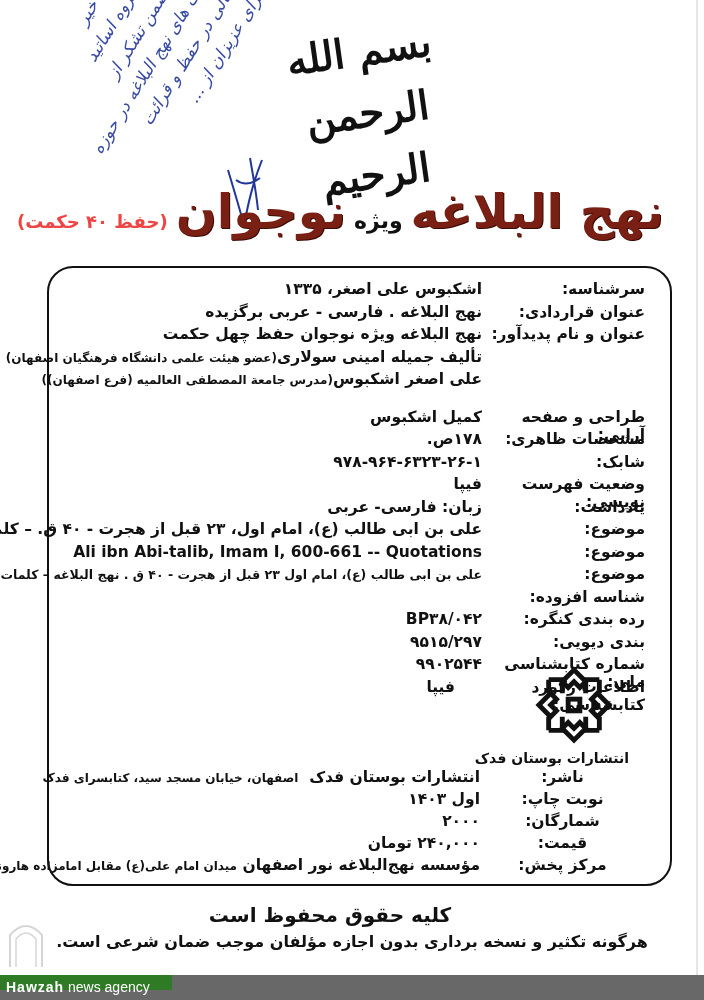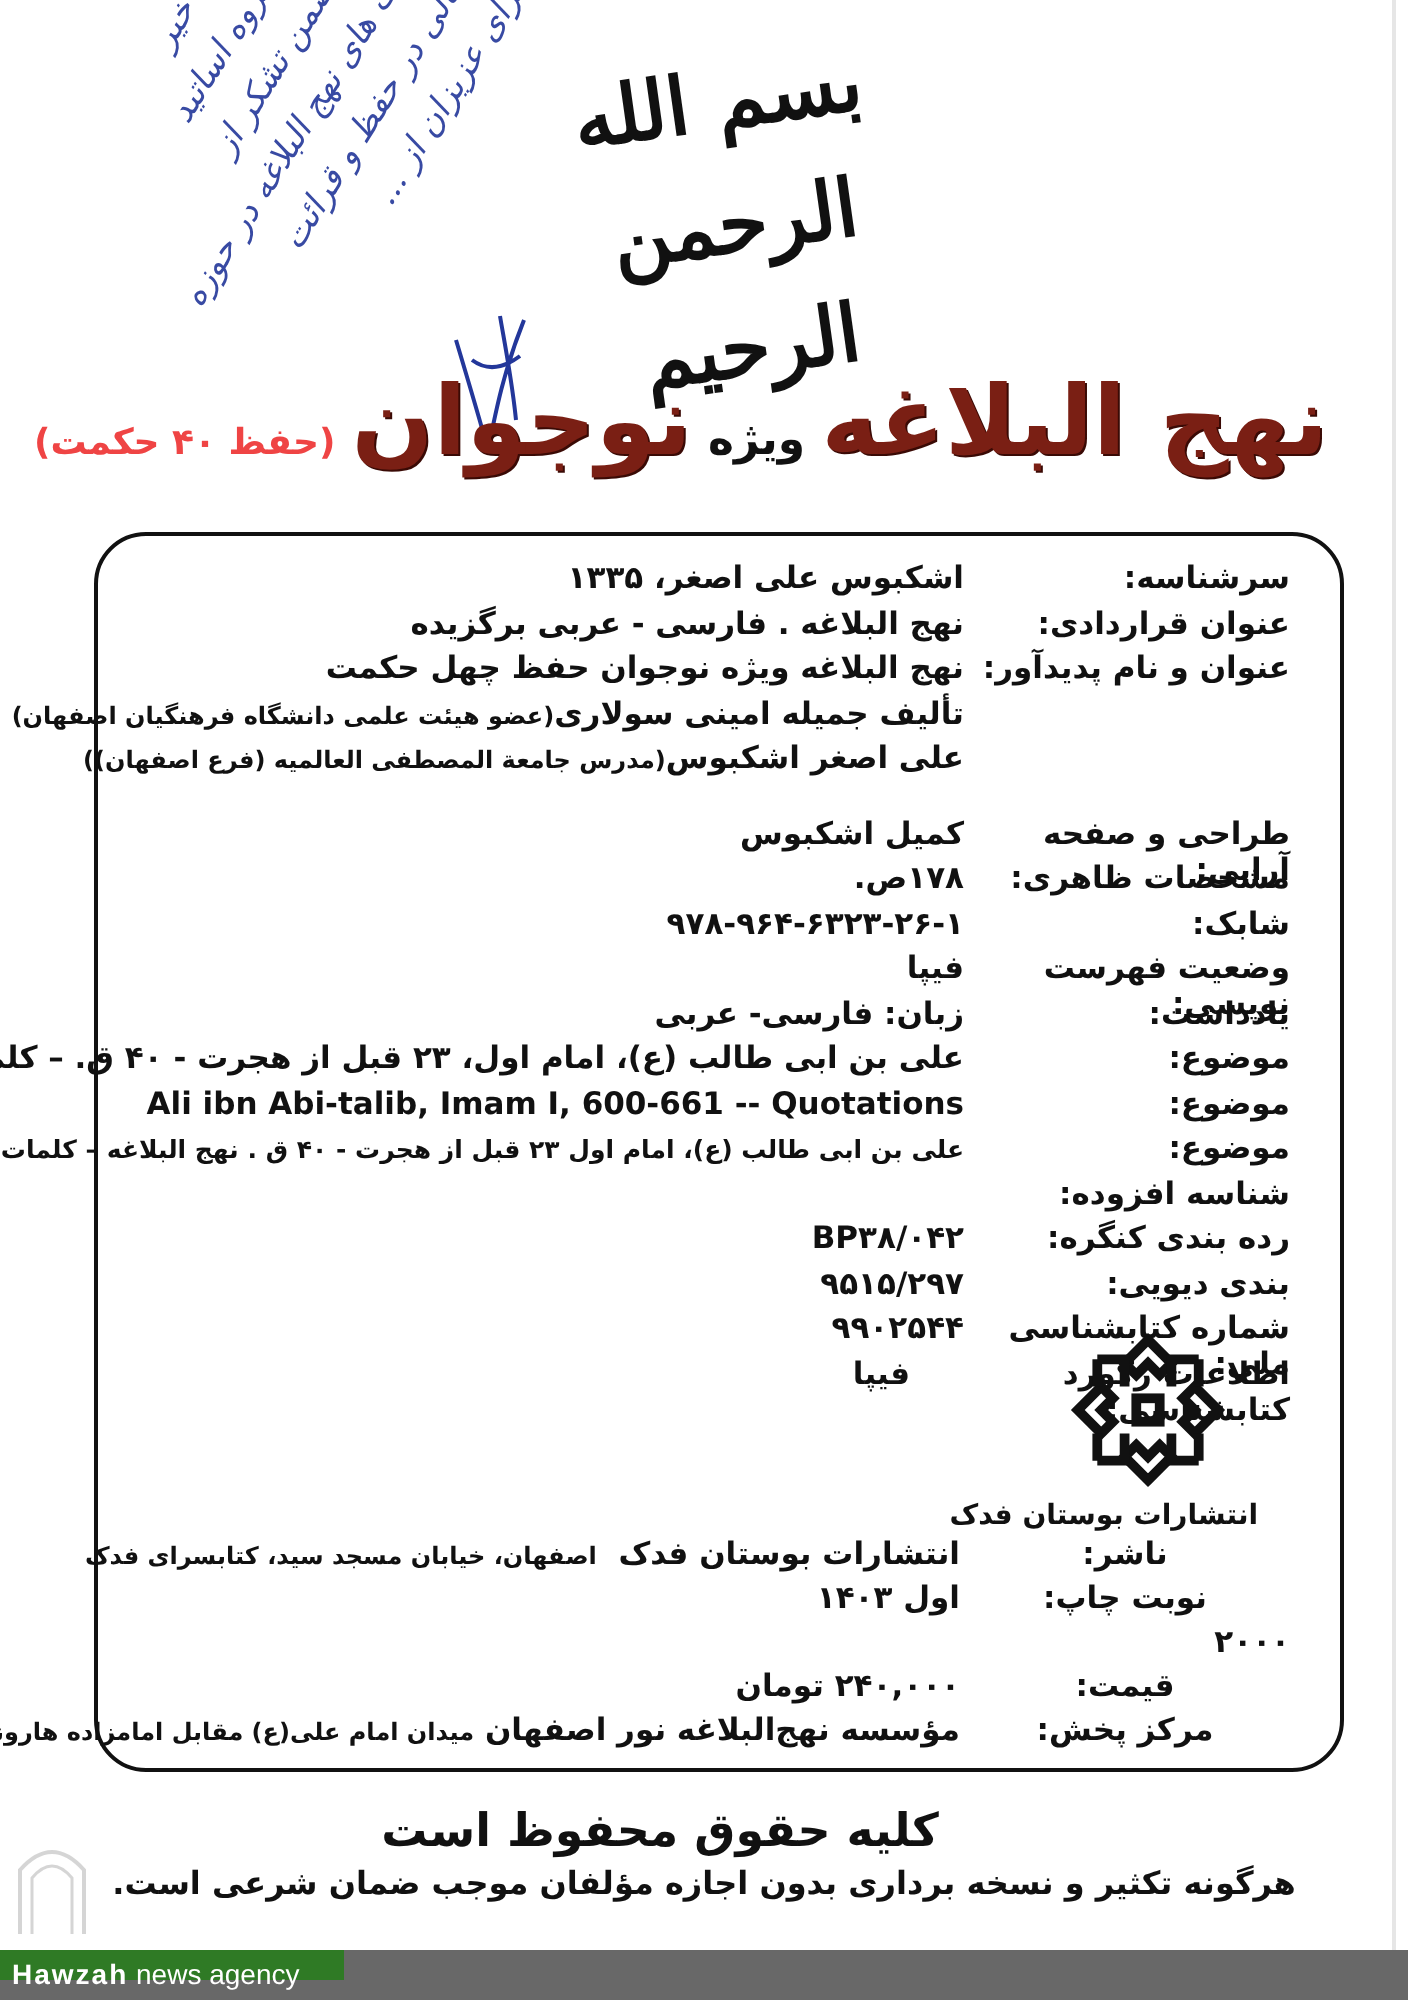--- a/index.html
+++ b/index.html
@@ -47,21 +47,21 @@
 
   .logo-wrap { position: absolute; left: 470px; top: 398px; width: 110px; text-align: center; }
   .logo { width: 78px; height: 78px; margin: 0 auto; display: block; }
   .logo-name { font-size: 14px; font-weight: bold; direction: rtl; margin-top: 6px; white-space: nowrap; }
 
   .pub-rows { position: absolute; right: 25px; top: 500px; width: 590px; direction: rtl; }
   .pub-rows .row { height: 22px; }
   .pub-rows .row .label { width: 165px; flex: 0 0 165px; text-align: center; }
 
   
-  .rights-title { position: absolute; top: 903px; left: 0; width: 660px; text-align: center; font-size: 23px; font-weight: bold; direction: rtl; }
+  .rights-title { position: absolute; top: 903px; left: 0; width: 660px; text-align: center; font-size: 20px; font-weight: bold; direction: rtl; }
   .rights-text { position: absolute; top: 932px; left: 0; width: 704px; text-align: center; font-size: 16px; font-weight: 600; direction: rtl; }
   .watermark { position: absolute; left: 6px; top: 915px; width: 40px; height: 55px; opacity: .35; }
 
   .agency-bar { position: absolute; left: 0; top: 975px; width: 704px; height: 25px; background: #686868; }
   .agency-label { position: absolute; left: 0; top: 0; height: 15px; width: 172px; background: #2f7a25; color: #fff; font-family: "Liberation Sans", sans-serif; font-size: 14px; line-height: 25px; padding-left: 6px; white-space: nowrap; }
   .agency-label b { letter-spacing: 1px; }
 </style>
 </head>
 <body>
 
@@ -185,20 +185,21 @@
   <div class="pub-rows">
     <div class="row">
       <span class="label">ناشر:</span>
       <span class="value"><span>انتشارات بوستان فدک</span>&nbsp; <span class="small">اصفهان، خیابان مسجد سید، کتابسرای فدک</span></span>
     </div>
     <div class="row">
       <span class="label">نوبت چاپ:</span>
       <span class="value">اول ۱۴۰۳</span>
     </div>
     <div class="row">
+      <span class="label">شمارگان:</span>
       <span class="value">۲۰۰۰</span>
     </div>
     <div class="row">
       <span class="label">قیمت:</span>
       <span class="value">۲۴۰,۰۰۰ تومان</span>
     </div>
     <div class="row">
       <span class="label">مرکز پخش:</span>
       <span class="value"><span>مؤسسه نهج‌البلاغه نور اصفهان</span> <span class="small">میدان امام علی(ع) مقابل امامزاده هارونیه</span></span>
     </div>

